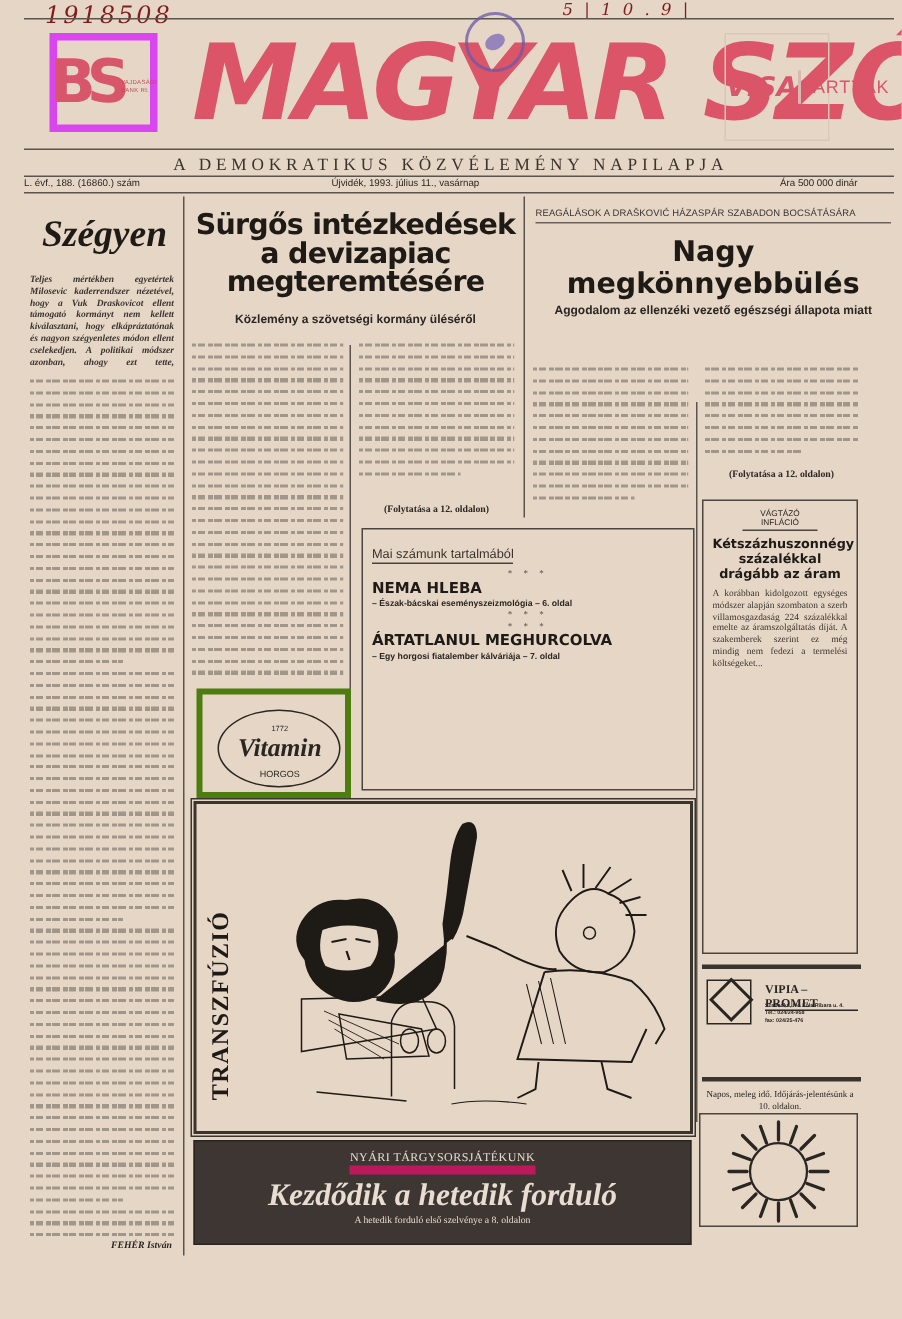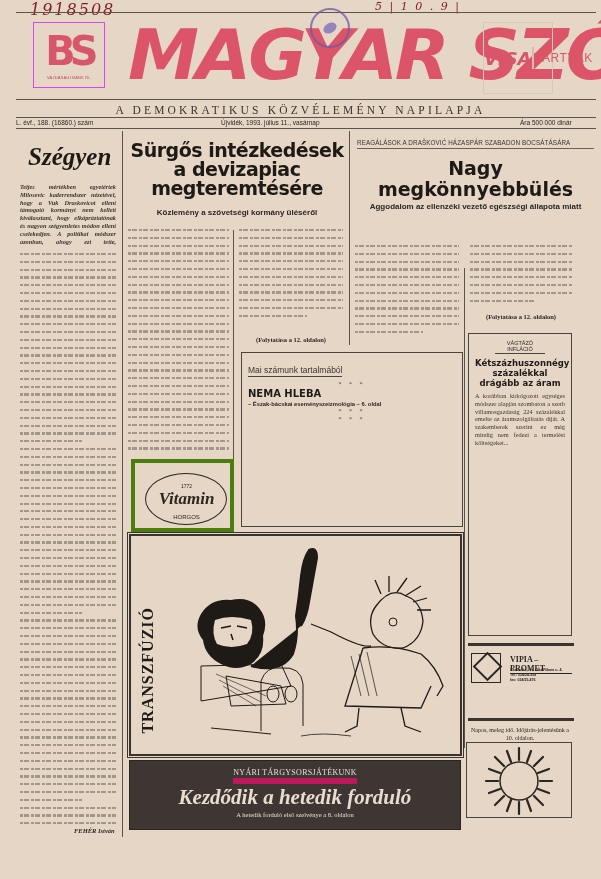--- a/index.html
+++ b/index.html
@@ -16,22 +16,22 @@
     color: #7f1d1d;
     font-style: italic;
     letter-spacing: 2px;
   }
   .rule { position: absolute; background: #5a544c; height: 1px; }
   .vrule { position: absolute; background: #5a544c; width: 1px; }
 
   
   .logo-box {
     left: 33px; top: 22px; width: 72px; height: 66px;
-    border: 1px solid #d946ef;
-    display: flex; flex-direction: column; align-items: center; justify-content: center;
+    border: 5px solid #d946ef;
+    display: flex; align-items: center; justify-content: center;
   }
   .logo-mark { color: #d8566a; font-family: "DejaVu Sans", sans-serif; font-weight: bold; font-size: 40px; line-height: 40px; letter-spacing: -6px; }
   .logo-caption { font-size: 4px; color: #c04a5a; font-family: "Liberation Sans", sans-serif; margin-top: 4px; letter-spacing: 0.2px; }
   .title {
     left: 128px; top: 12px; width: 315px; height: 86px;
     font-family: "DejaVu Sans", sans-serif; font-weight: bold; font-style: italic;
     font-size: 70px; line-height: 86px; color: #dc5468; letter-spacing: -3px;
     white-space: nowrap; transform: scaleX(1.02); transform-origin: left;
   }
   .stamp {
@@ -332,20 +332,24 @@
 
 <div class="abs toc-box">
   <div class="toc-head">Mai számunk tartalmából</div>
   <div class="toc-sep">* * *</div>
   <div>
     <div class="toc-title">NEMA HLEBA</div>
     <div class="toc-sub">– Észak-bácskai eseményszeizmológia – 6. oldal</div>
   </div>
   <div class="toc-sep">* * *</div>
   <div class="toc-sep">* * *</div>
+  <div>
+    <div class="toc-title">ÁRTATLANUL MEGHURCOLVA</div>
+    <div class="toc-sub">– Egy horgosi fiatalember kálváriája – 7. oldal</div>
+  </div>
 </div>
 
 <div class="abs vit-box">
   <div class="vit-oval"></div>
   <div class="vit-year">1772</div>
   <div class="vit-name">Vitamin</div>
   <div class="vit-place">HORGOS</div>
 </div>
 
 <div class="abs cartoon">

